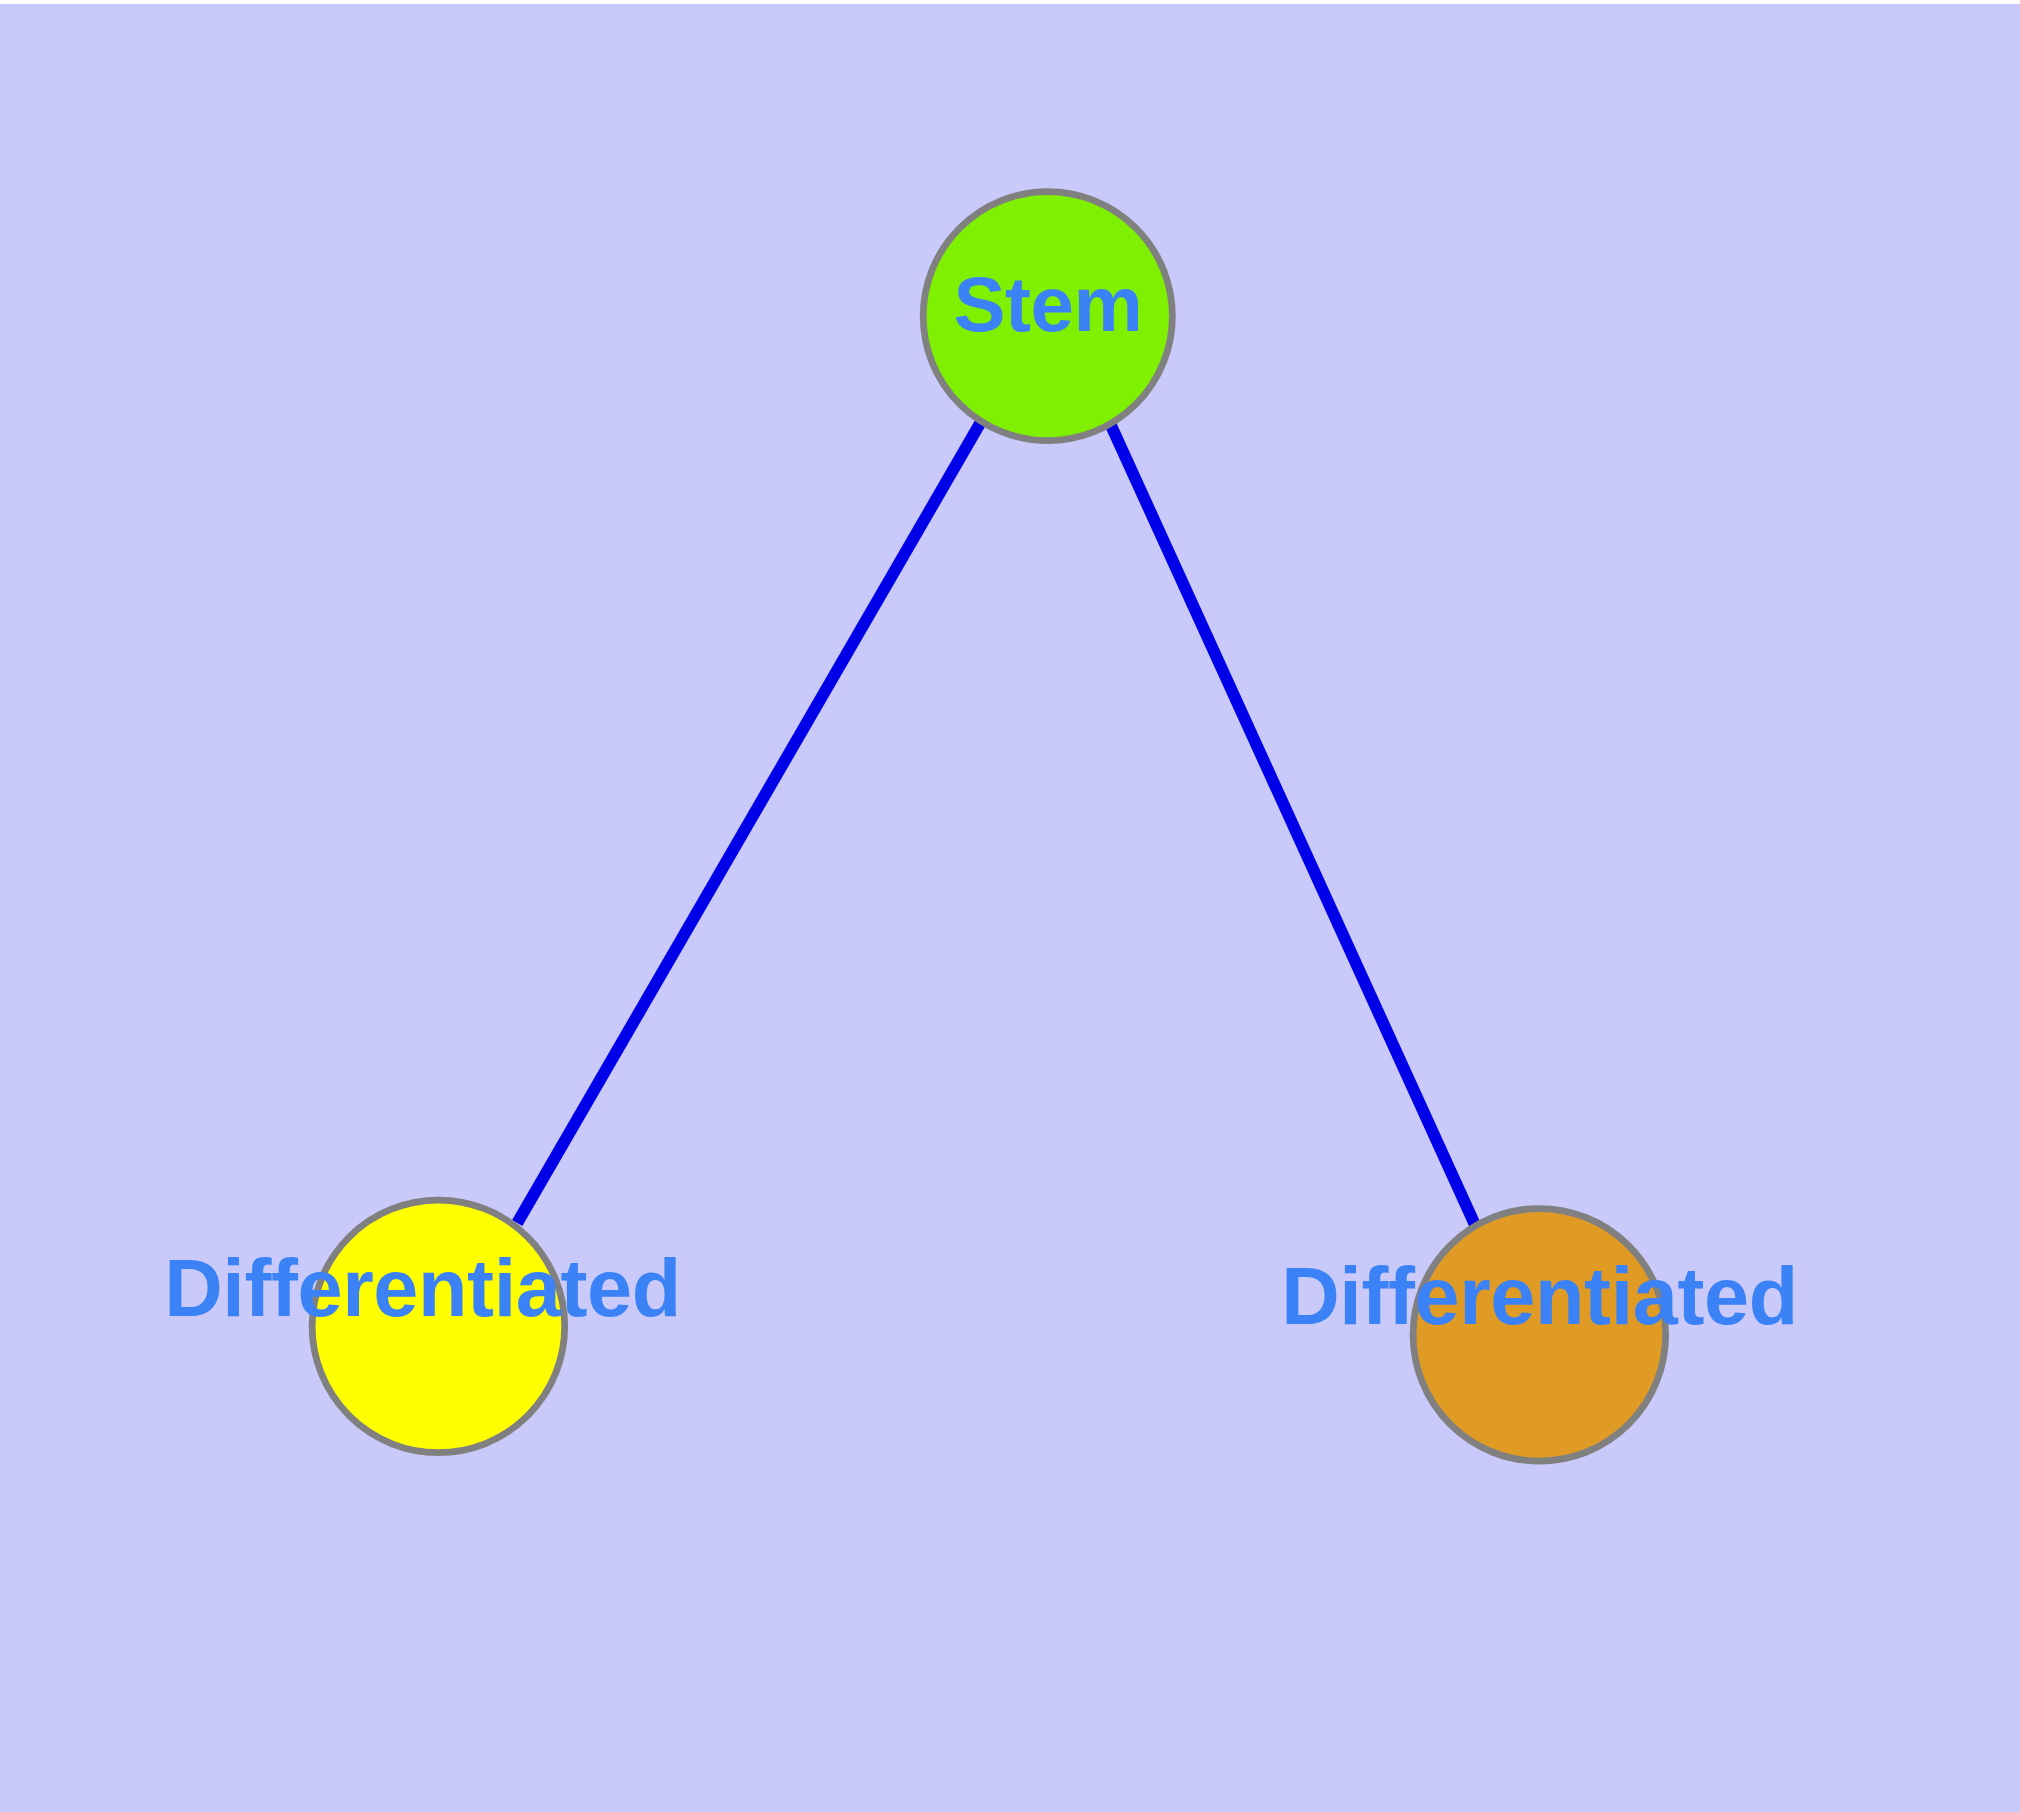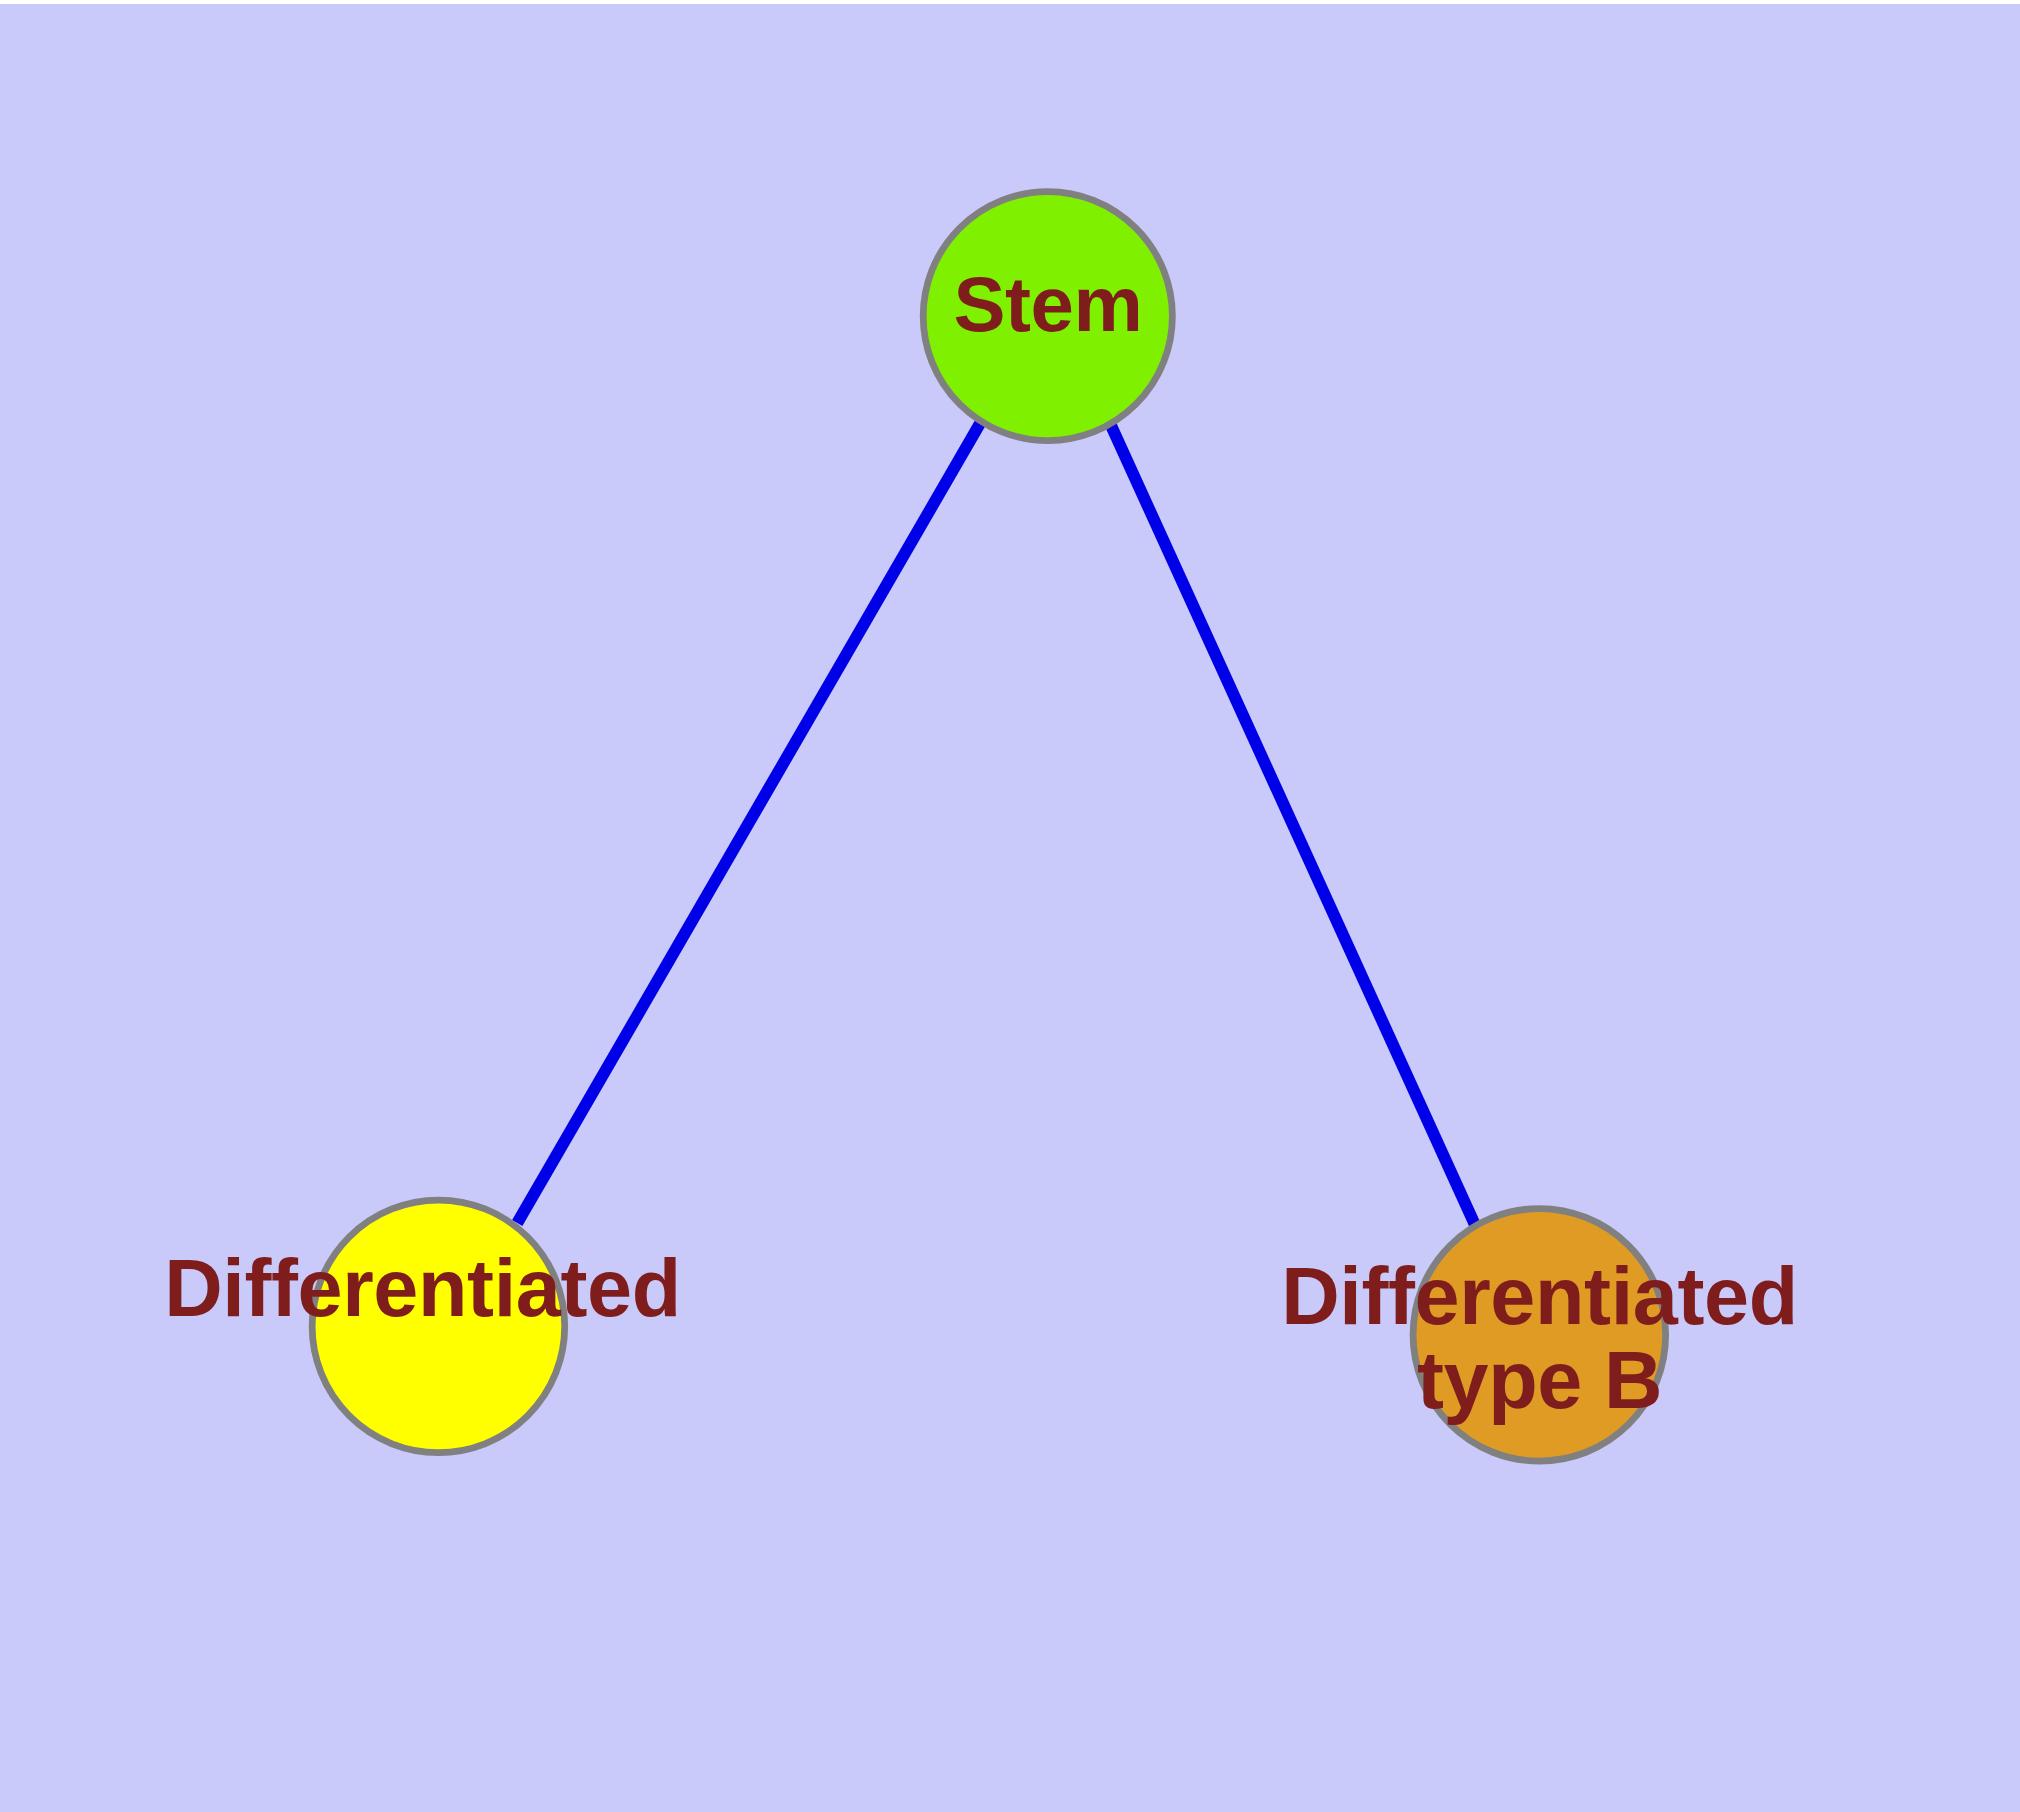--- a/index.html
+++ b/index.html
@@ -27,21 +27,21 @@
   #graph-svg {
     position: absolute;
     left: 0;
     top: 0;
     width: 2021px;
     height: 1812px;
   }
   .node-label {
     position: absolute;
     text-align: center;
-    color: #7f1d1d;
+    color: #3b82f6;
     font-weight: bold;
     white-space: pre;
     line-height: 1.04;
     letter-spacing: -0.4px;
     pointer-events: none;
     -webkit-font-smoothing: antialiased;
   }
   #label-stem {
     font-size: 78px;
     width: 678px;
@@ -79,16 +79,16 @@
       <circle cx="517" cy="1565" r="149" fill="#ffff00" stroke="#808080" stroke-width="8"></circle>
       <circle cx="1816" cy="1575" r="149" fill="#e09b24" stroke="#808080" stroke-width="8"></circle>
       <circle cx="1236" cy="373" r="147" fill="#7ff000" stroke="#808080" stroke-width="8"></circle>
     </g>
   </svg>
 
   <div class="node-label" id="label-stem">Stem</div>
 
   <div class="node-label" id="label-diff-a"><span>Differentiated</span><br></div>
 
-  <div class="node-label" id="label-diff-b"><span>Differentiated</span><br><span>type B</span></div>
+  <div class="node-label" id="label-diff-b"><span>Differentiated</span><br></div>
 
 </div>
 
 
 </body></html>

